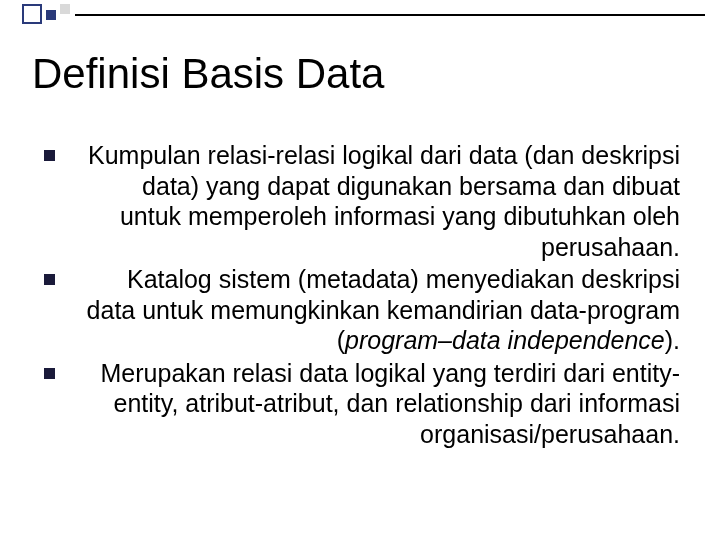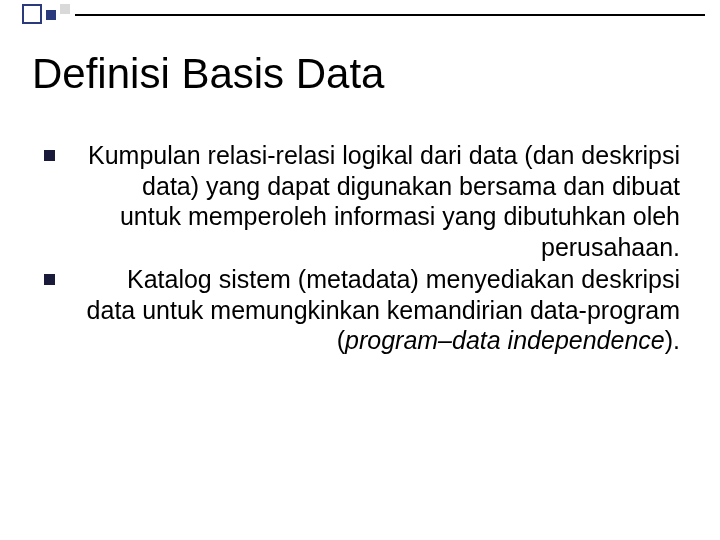--- a/index.html
+++ b/index.html
@@ -105,15 +105,19 @@
     <div class="item">
       <div class="bullet"></div>
       <div class="text">Kumpulan relasi-relasi logikal dari data (dan deskripsi data) yang dapat digunakan bersama dan dibuat untuk memperoleh informasi yang dibutuhkan oleh perusahaan.</div>
     </div>
     <div class="item">
       <div class="bullet"></div>
       <div class="text">
         <span>Katalog sistem (metadata) menyediakan deskripsi data untuk memungkinkan kemandirian data-program (</span><em>program–data independence</em><span>).</span>
       </div>
     </div>
+    <div class="item">
+      <div class="bullet"></div>
+      <div class="text">Merupakan relasi data logikal yang terdiri dari entity-entity, atribut-atribut, dan relationship dari informasi organisasi/perusahaan.</div>
+    </div>
   </div>
 
 </div>
 
 </body></html>

